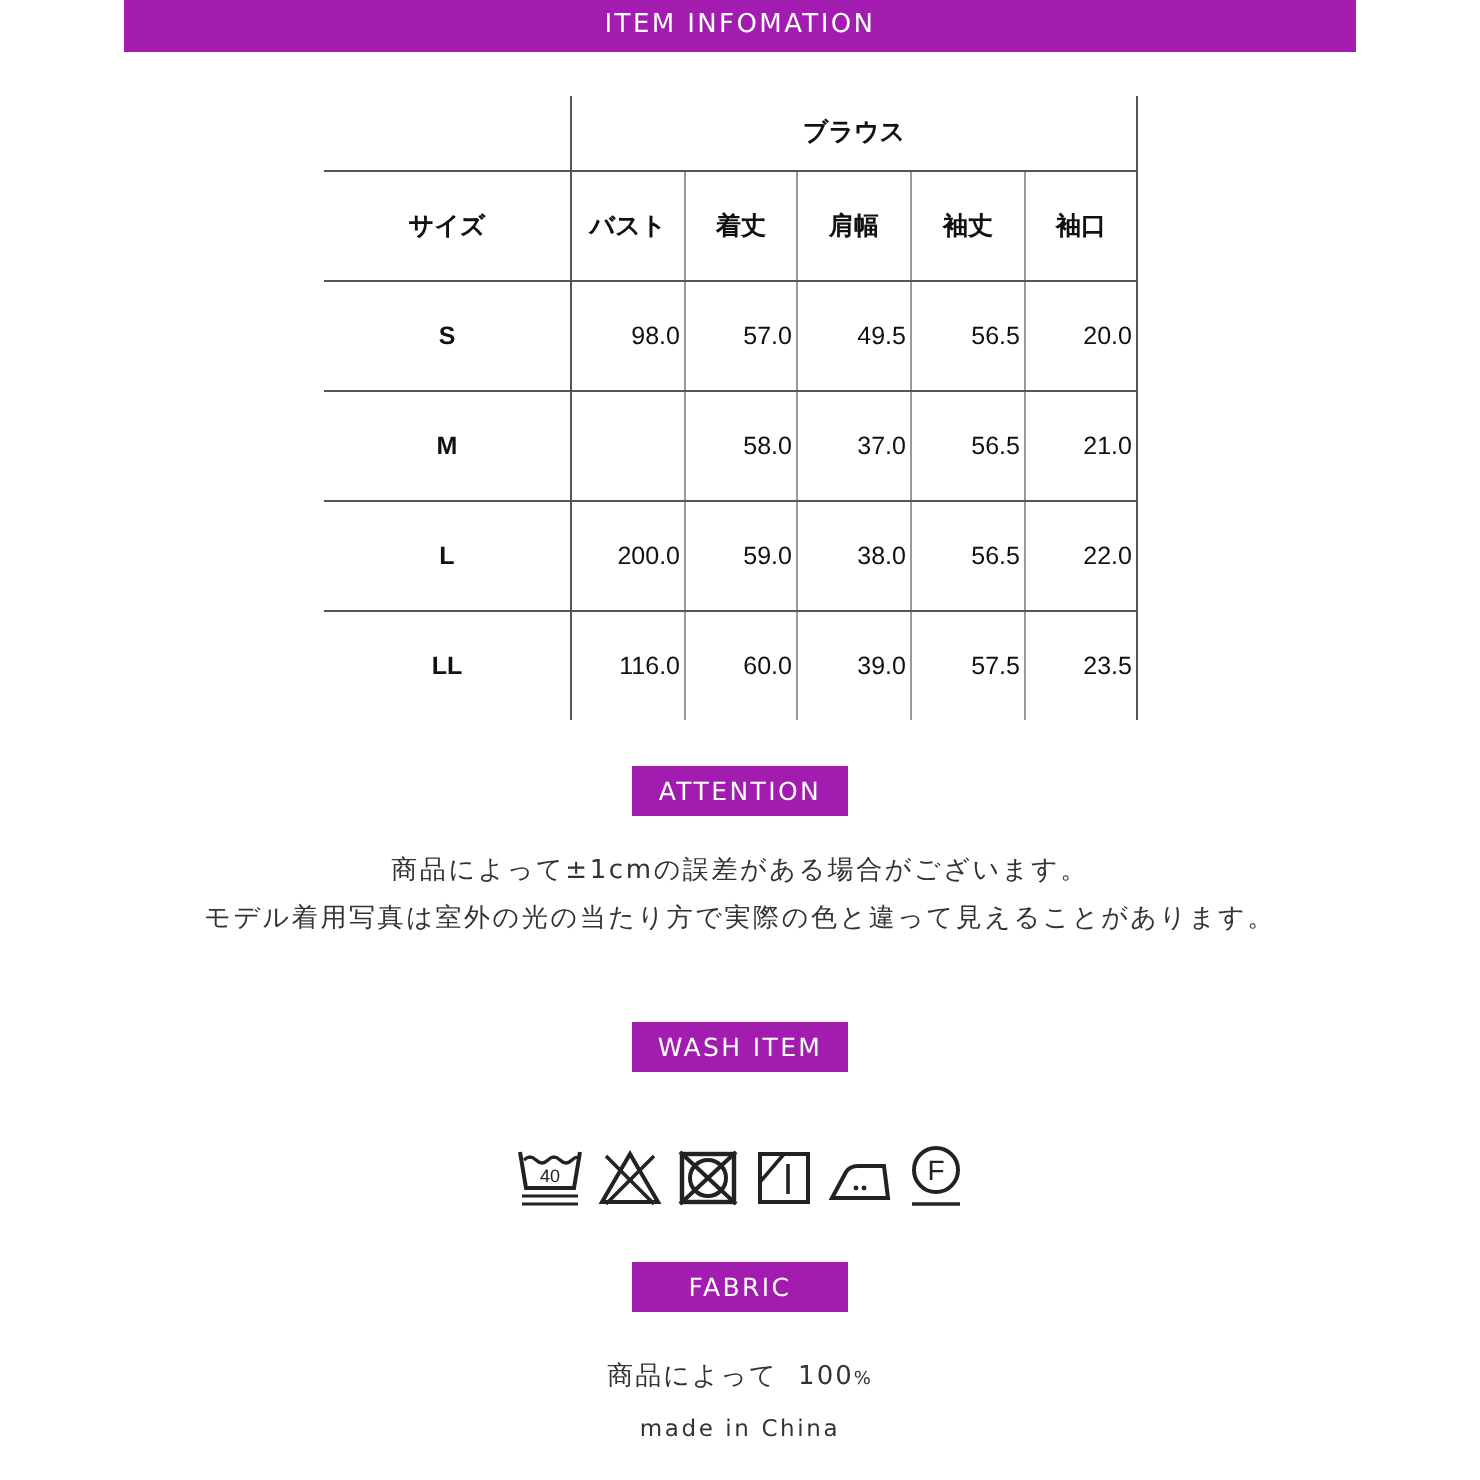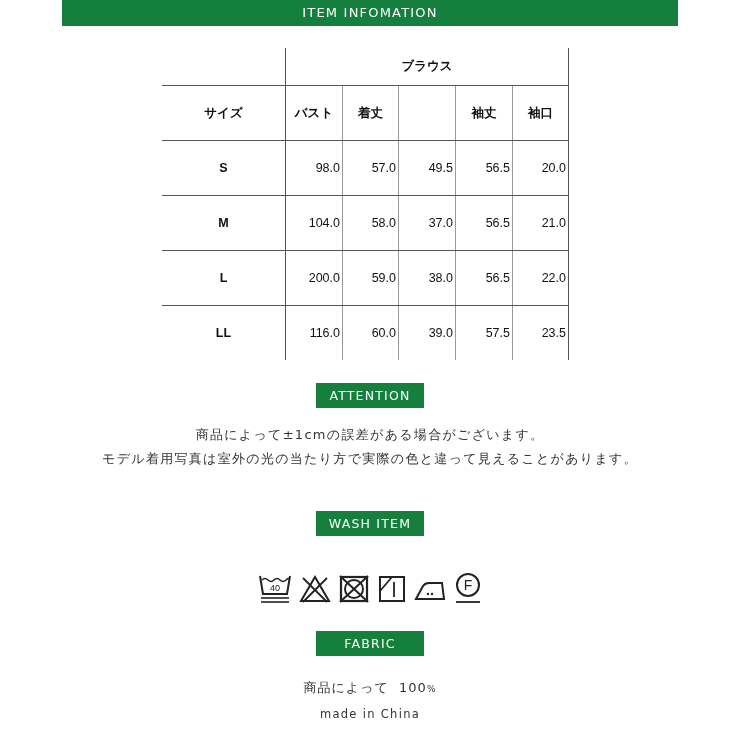--- a/index.html
+++ b/index.html
@@ -1,17 +1,17 @@
 <!DOCTYPE html>
 <html><head>
 <meta charset="utf-8">
 <style>
   html, body { margin: 0; padding: 0; background: #ffffff; }
   body { width: 740px; height: 740px; position: relative; overflow: hidden; font-family: "DejaVu Sans", sans-serif; color: #333; }
-  .banner { position: absolute; background: #15803d; color: #ffffff; text-align: center; letter-spacing: 1.2px; font-family: "DejaVu Sans", sans-serif; }
+  .banner { position: absolute; background: #a21caf; color: #ffffff; text-align: center; letter-spacing: 1.2px; font-family: "DejaVu Sans", sans-serif; }
   .banner-top { left: 62px; top: 0; width: 616px; height: 26px; line-height: 26px; font-size: 13px; }
   .banner-sec { left: 316px; width: 108px; height: 25px; line-height: 25px; font-size: 12.5px; }
 
   .table { position: absolute; left: 162px; top: 48px; width: 407px; height: 312px; }
   .vline { position: absolute; width: 1px; background: #555; }
   .hline { position: absolute; height: 1px; background: #555; }
   .vline.thin { background: #999; }
   .cell { position: absolute; font-family: "Liberation Sans", sans-serif; font-size: 12.5px; color: #111; display: flex; align-items: center; }
   .cell.head { font-weight: bold; justify-content: center; }
   .cell.size { font-weight: bold; justify-content: center; }
@@ -40,32 +40,32 @@
   <div class="hline" style="left:0; top:92px; width:407px;"></div>
   <div class="hline" style="left:0; top:147px; width:407px;"></div>
   <div class="hline" style="left:0; top:202px; width:407px;"></div>
   <div class="hline" style="left:0; top:257px; width:407px;"></div>
 
   <div class="cell head" style="left:124px; top:0; width:282px; height:37px;">ブラウス</div>
 
   <div class="cell head" style="left:0; top:38px; width:123px; height:54px;">サイズ</div>
   <div class="cell head" style="left:124px; top:38px; width:56px; height:54px;">バスト</div>
   <div class="cell head" style="left:181px; top:38px; width:55px; height:54px;">着丈</div>
+  <div class="cell head" style="left:237px; top:38px; width:56px; height:54px;">肩幅</div>
   <div class="cell head" style="left:351px; top:38px; width:55px; height:54px;">袖口</div>
   <div class="cell head" style="left:294px; top:38px; width:56px; height:54px;">袖丈</div>
 
   <div class="cell size" style="left:0; top:93px; width:123px; height:54px;">S</div>
   <div class="cell num" style="left:124px; top:93px; width:56px; height:54px;">98.0</div>
   <div class="cell num" style="left:181px; top:93px; width:55px; height:54px;">57.0</div>
   <div class="cell num" style="left:237px; top:93px; width:56px; height:54px;">49.5</div>
   <div class="cell num" style="left:294px; top:93px; width:56px; height:54px;">56.5</div>
   <div class="cell num" style="left:351px; top:93px; width:55px; height:54px;">20.0</div>
 
   <div class="cell size" style="left:0; top:148px; width:123px; height:54px;">M</div>
-  <div class="cell num" style="left:124px; top:148px; width:56px; height:54px;">104.0</div>
   <div class="cell num" style="left:181px; top:148px; width:55px; height:54px;">58.0</div>
   <div class="cell num" style="left:237px; top:148px; width:56px; height:54px;">37.0</div>
   <div class="cell num" style="left:294px; top:148px; width:56px; height:54px;">56.5</div>
   <div class="cell num" style="left:351px; top:148px; width:55px; height:54px;">21.0</div>
 
   <div class="cell size" style="left:0; top:203px; width:123px; height:54px;">L</div>
   <div class="cell num" style="left:124px; top:203px; width:56px; height:54px;">200.0</div>
   <div class="cell num" style="left:181px; top:203px; width:55px; height:54px;">59.0</div>
   <div class="cell num" style="left:237px; top:203px; width:56px; height:54px;">38.0</div>
   <div class="cell num" style="left:294px; top:203px; width:56px; height:54px;">56.5</div>

